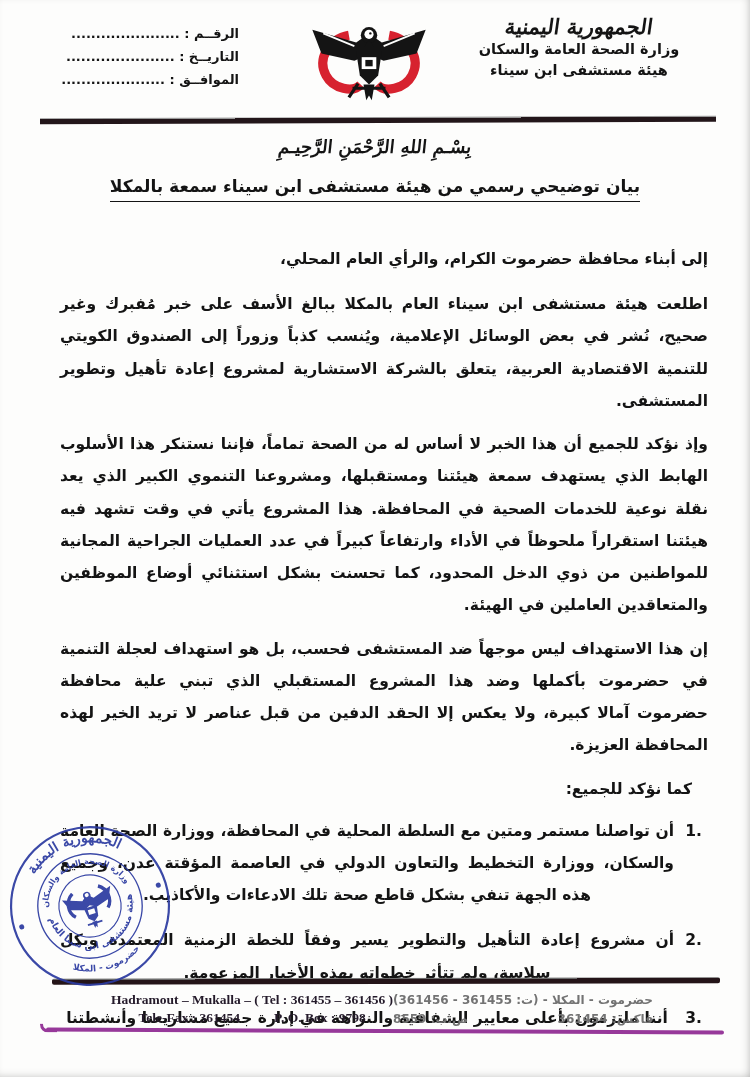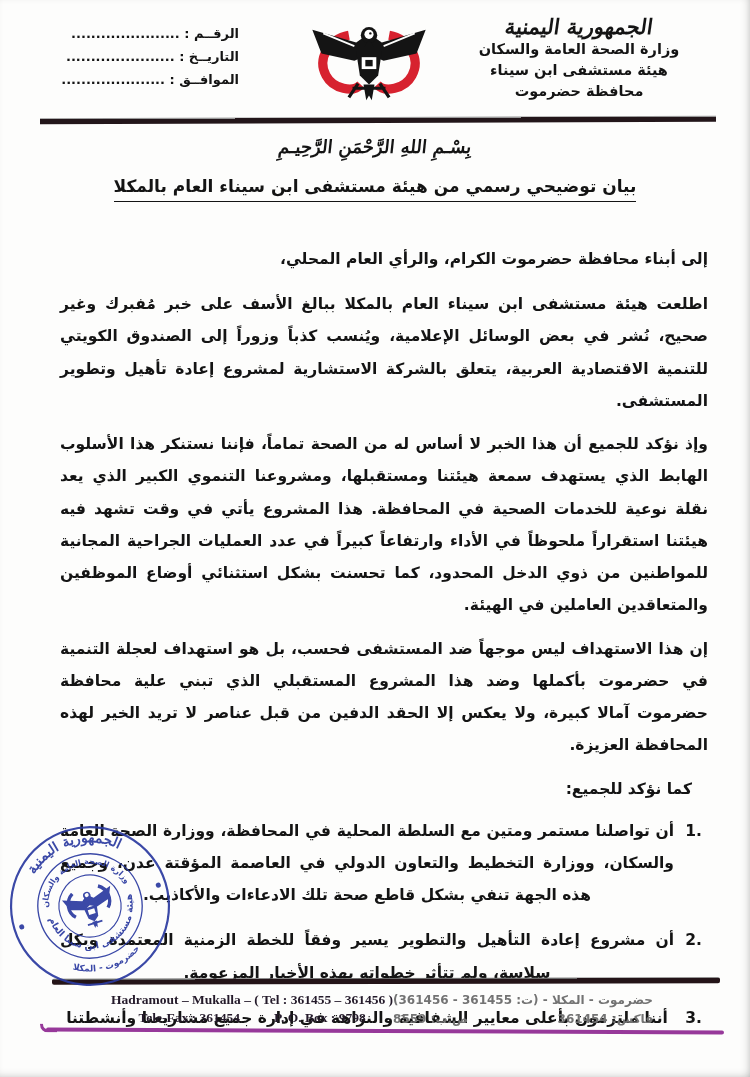--- a/index.html
+++ b/index.html
@@ -53,21 +53,20 @@
 </head>
 <body>
 
 <div class="page">
 
   <div class="header">
     <div class="h-right">
       <div class="h-republic">الجمهورية اليمنية</div>
       <div class="h-line">وزارة الصحة العامة والسكان</div>
       <div class="h-line">هيئة مستشفى ابن سيناء</div>
-      <div class="h-line">محافظة حضرموت</div>
     </div>
 
     <div class="h-center">
 
       <svg width="128" height="98" viewBox="0 0 140 104">
         <path d="M48,26 C26,30 13,52 23,70 C31,85 53,89 61,80" fill="none" stroke="#d7222f" stroke-width="10"></path>
         <path d="M92,26 C114,30 127,52 117,70 C109,85 87,89 79,80" fill="none" stroke="#d7222f" stroke-width="10"></path>
         <path d="M8,20 L56,34 L70,24 L84,34 L132,20 L122,46 L86,54 L70,47 L54,54 L18,46 Z" fill="#141414"></path>
         <path d="M20,24 L54,38 M120,24 L86,38" stroke="#fdfdfc" stroke-width="2"></path>
         <circle cx="70" cy="26" r="9" fill="#141414"></circle>
@@ -96,21 +95,21 @@
         <span class="dots">.....................</span>
       </div>
     </div>
   </div>
 
   <div class="rule-top"></div>
 
   <div class="bismillah">بِسْـمِ اللهِ الرَّحْمَنِ الرَّحِيـمِ</div>
 
   <div class="doc-title">
-    <span>بيان توضيحي رسمي من هيئة مستشفى ابن سيناء العام بالمكلا</span>
+    <span>بيان توضيحي رسمي من هيئة مستشفى ابن سيناء سمعة بالمكلا</span>
   </div>
 
   <div class="content">
     <p class="salutation">إلى أبناء محافظة حضرموت الكرام، والرأي العام المحلي،</p>
     <p>اطلعت هيئة مستشفى ابن سيناء العام بالمكلا ببالغ الأسف على خبر مُفبرك وغير صحيح، نُشر في بعض الوسائل الإعلامية، ويُنسب كذباً وزوراً إلى الصندوق الكويتي للتنمية الاقتصادية العربية، يتعلق بالشركة الاستشارية لمشروع إعادة تأهيل وتطوير المستشفى.</p>
     <p>وإذ نؤكد للجميع أن هذا الخبر لا أساس له من الصحة تماماً، فإننا نستنكر هذا الأسلوب الهابط الذي يستهدف سمعة هيئتنا ومستقبلها، ومشروعنا التنموي الكبير الذي يعد نقلة نوعية للخدمات الصحية في المحافظة. هذا المشروع يأتي في وقت تشهد فيه هيئتنا استقراراً ملحوظاً في الأداء وارتفاعاً كبيراً في عدد العمليات الجراحية المجانية للمواطنين من ذوي الدخل المحدود، كما تحسنت بشكل استثنائي أوضاع الموظفين والمتعاقدين العاملين في الهيئة.</p>
     <p>إن هذا الاستهداف ليس موجهاً ضد المستشفى فحسب، بل هو استهداف لعجلة التنمية في حضرموت بأكملها وضد هذا المشروع المستقبلي الذي تبني علية محافظة حضرموت آمالا كبيرة، ولا يعكس إلا الحقد الدفين من قبل عناصر لا تريد الخير لهذه المحافظة العزيزة.</p>
     <p class="assert-heading">كما نؤكد للجميع:</p>
 
     <ol class="points">

